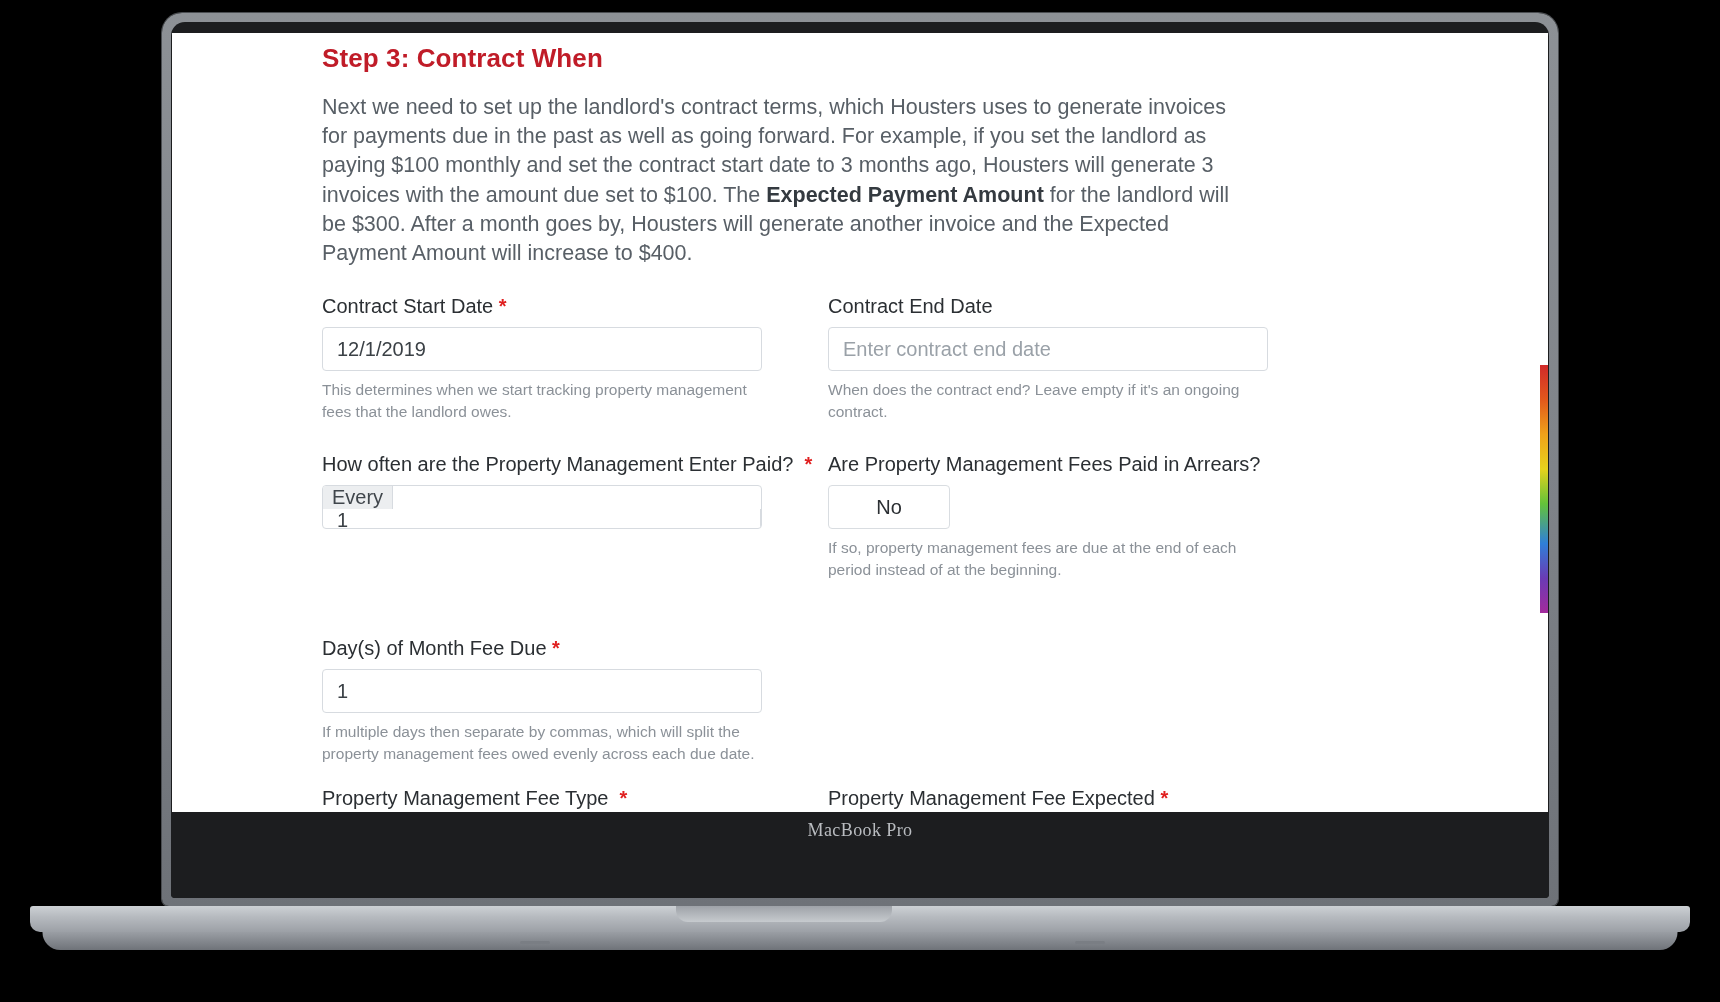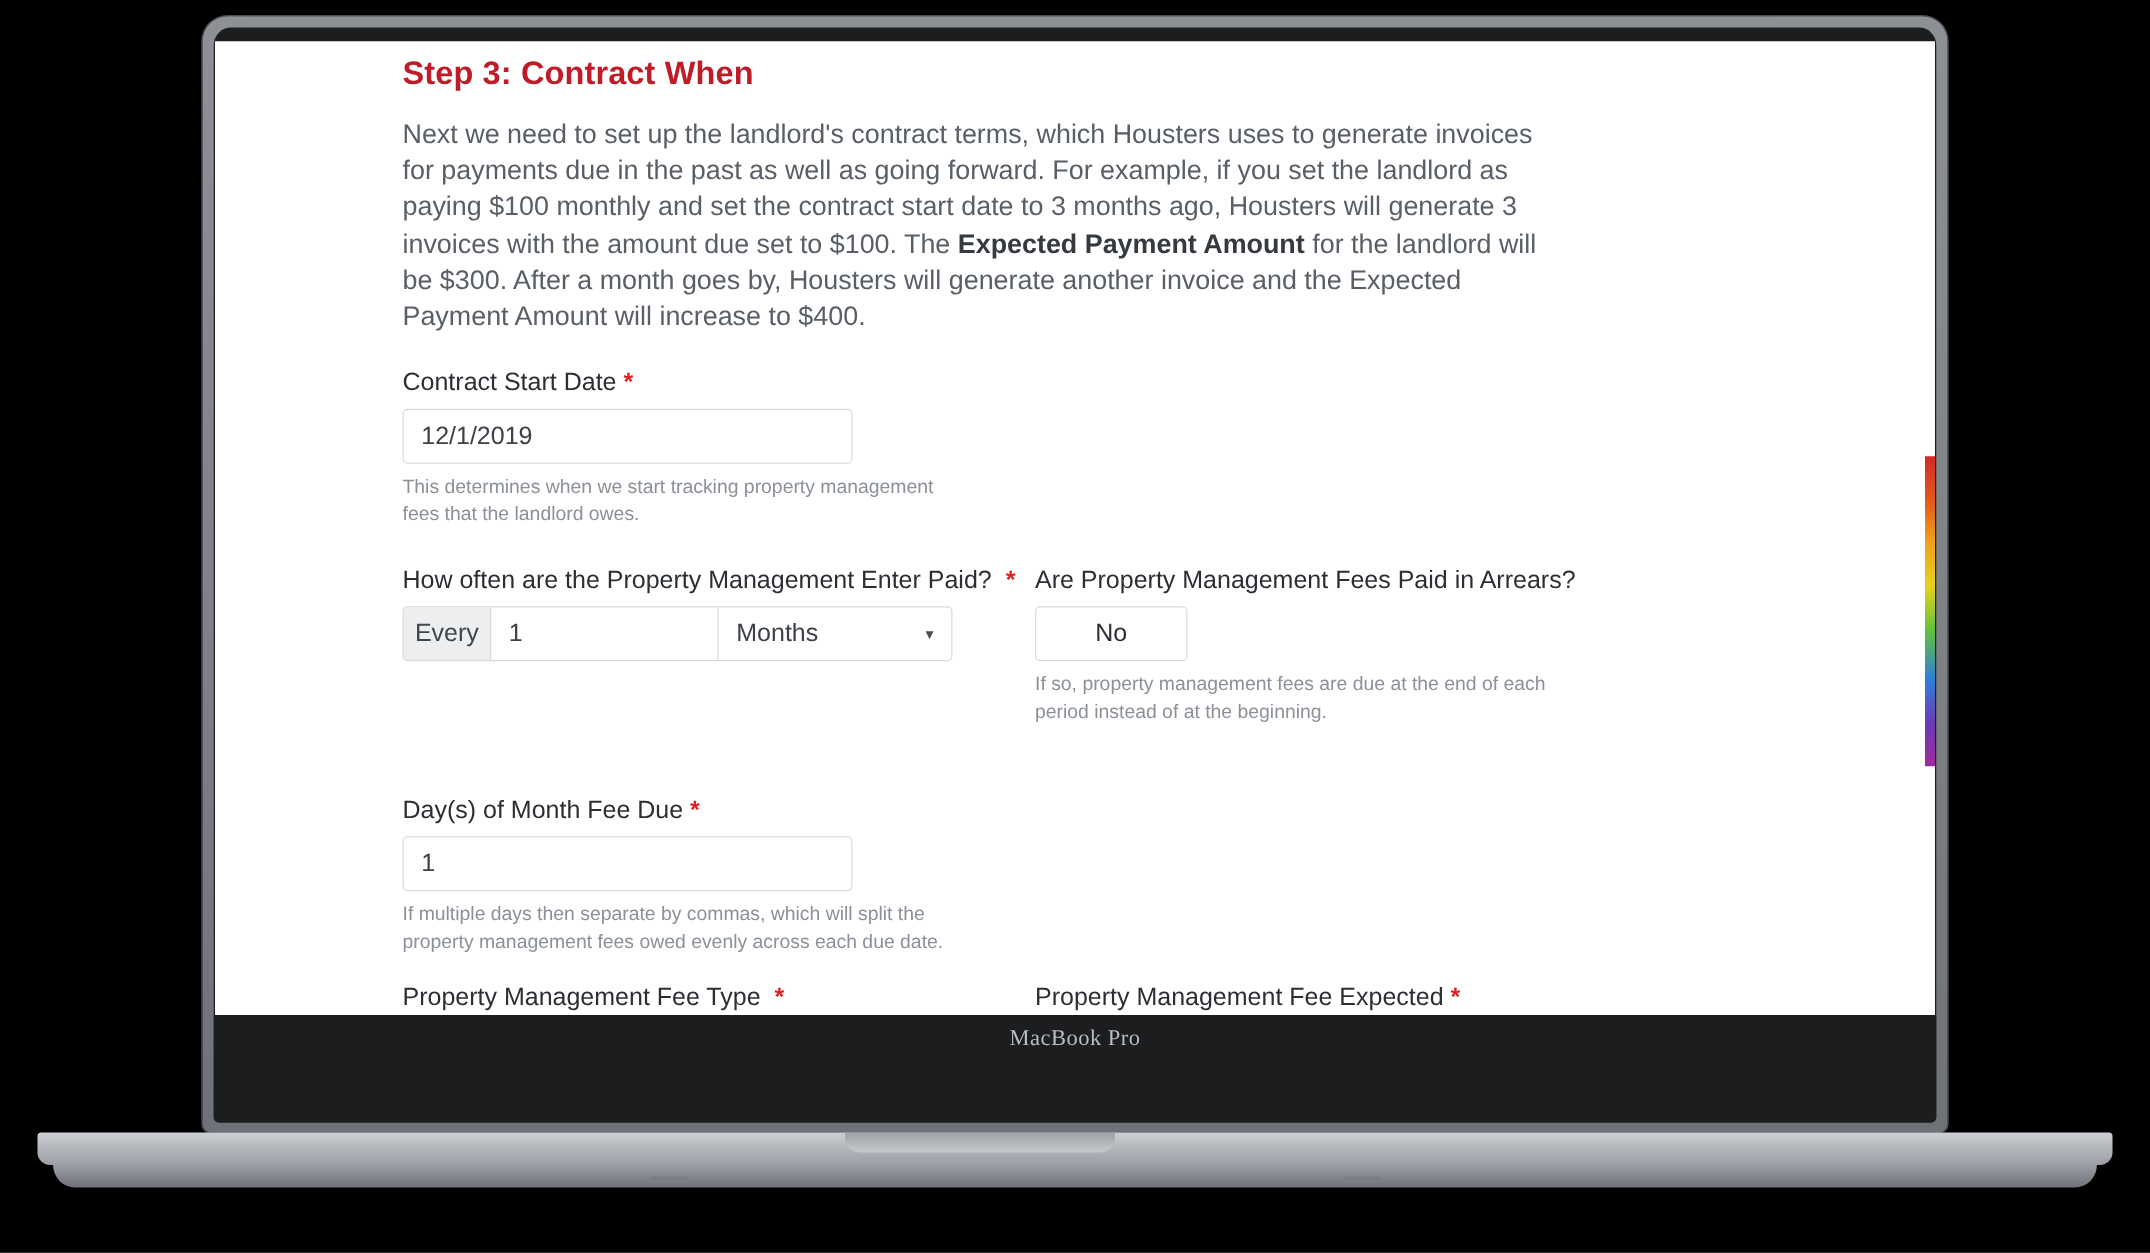--- a/index.html
+++ b/index.html
@@ -137,21 +137,21 @@
   label.field-label {
     display: block;
     font-size: 20px;
     color: #2b2f33;
     margin-bottom: 9px;
     white-space: nowrap;
   }
   .req { color: #e02020; font-weight: bold; }
 
   .input-box {
-    width: 360px;
+    width: 440px;
     height: 44px;
     border: 1px solid #d7dbe0;
     border-radius: 4px;
     background: #fff;
     display: flex;
     align-items: center;
     padding: 0 14px;
     font-size: 20px;
     color: #3b4146;
   }
@@ -167,20 +167,21 @@
 
   
   .input-group {
     display: flex;
     width: 440px;
     height: 44px;
     border: 1px solid #d7dbe0;
     border-radius: 4px;
     overflow: hidden;
     background: #fff;
+    flex-direction: column;
   }
   .ig-addon {
     width: 70px;
     background: #eceef0;
     border-right: 1px solid #d7dbe0;
     display: flex; align-items: center; justify-content: center;
     font-size: 20px; color: #40464c;
   }
   .ig-num {
     flex: 1;
@@ -231,20 +232,25 @@
       <p class="intro"><span>Next we need to set up the landlord's contract terms, which Housters uses to generate invoices for payments due in the past as well as going forward. For example, if you set the landlord as paying $100 monthly and set the contract start date to 3 months ago, Housters will generate 3 invoices with the amount due set to $100. The </span><b>Expected Payment Amount</b><span> for the landlord will be $300. After a month goes by, Housters will generate another invoice and the Expected Payment Amount will increase to $400.</span></p>
 
       <div class="row">
         <div class="col">
           <label class="field-label"><span>Contract Start Date</span>
             <span class="req">*</span></label>
           <div class="input-box">12/1/2019</div>
           <div class="help">This determines when we start tracking property management fees that the landlord owes.</div>
         </div>
         <div class="gap"></div>
+        <div class="col right">
+          <label class="field-label">Contract End Date</label>
+          <div class="input-box placeholder">Enter contract end date</div>
+          <div class="help">When does the contract end? Leave empty if it's an ongoing contract.</div>
+        </div>
       </div>
 
       <div class="spacer-30"></div>
 
       <div class="row">
         <div class="col">
           <label class="field-label"><span>How often are the Property Management Enter Paid?</span>
             &nbsp;<span class="req">*</span></label>
           <div class="input-group">
             <div class="ig-addon">Every</div>

